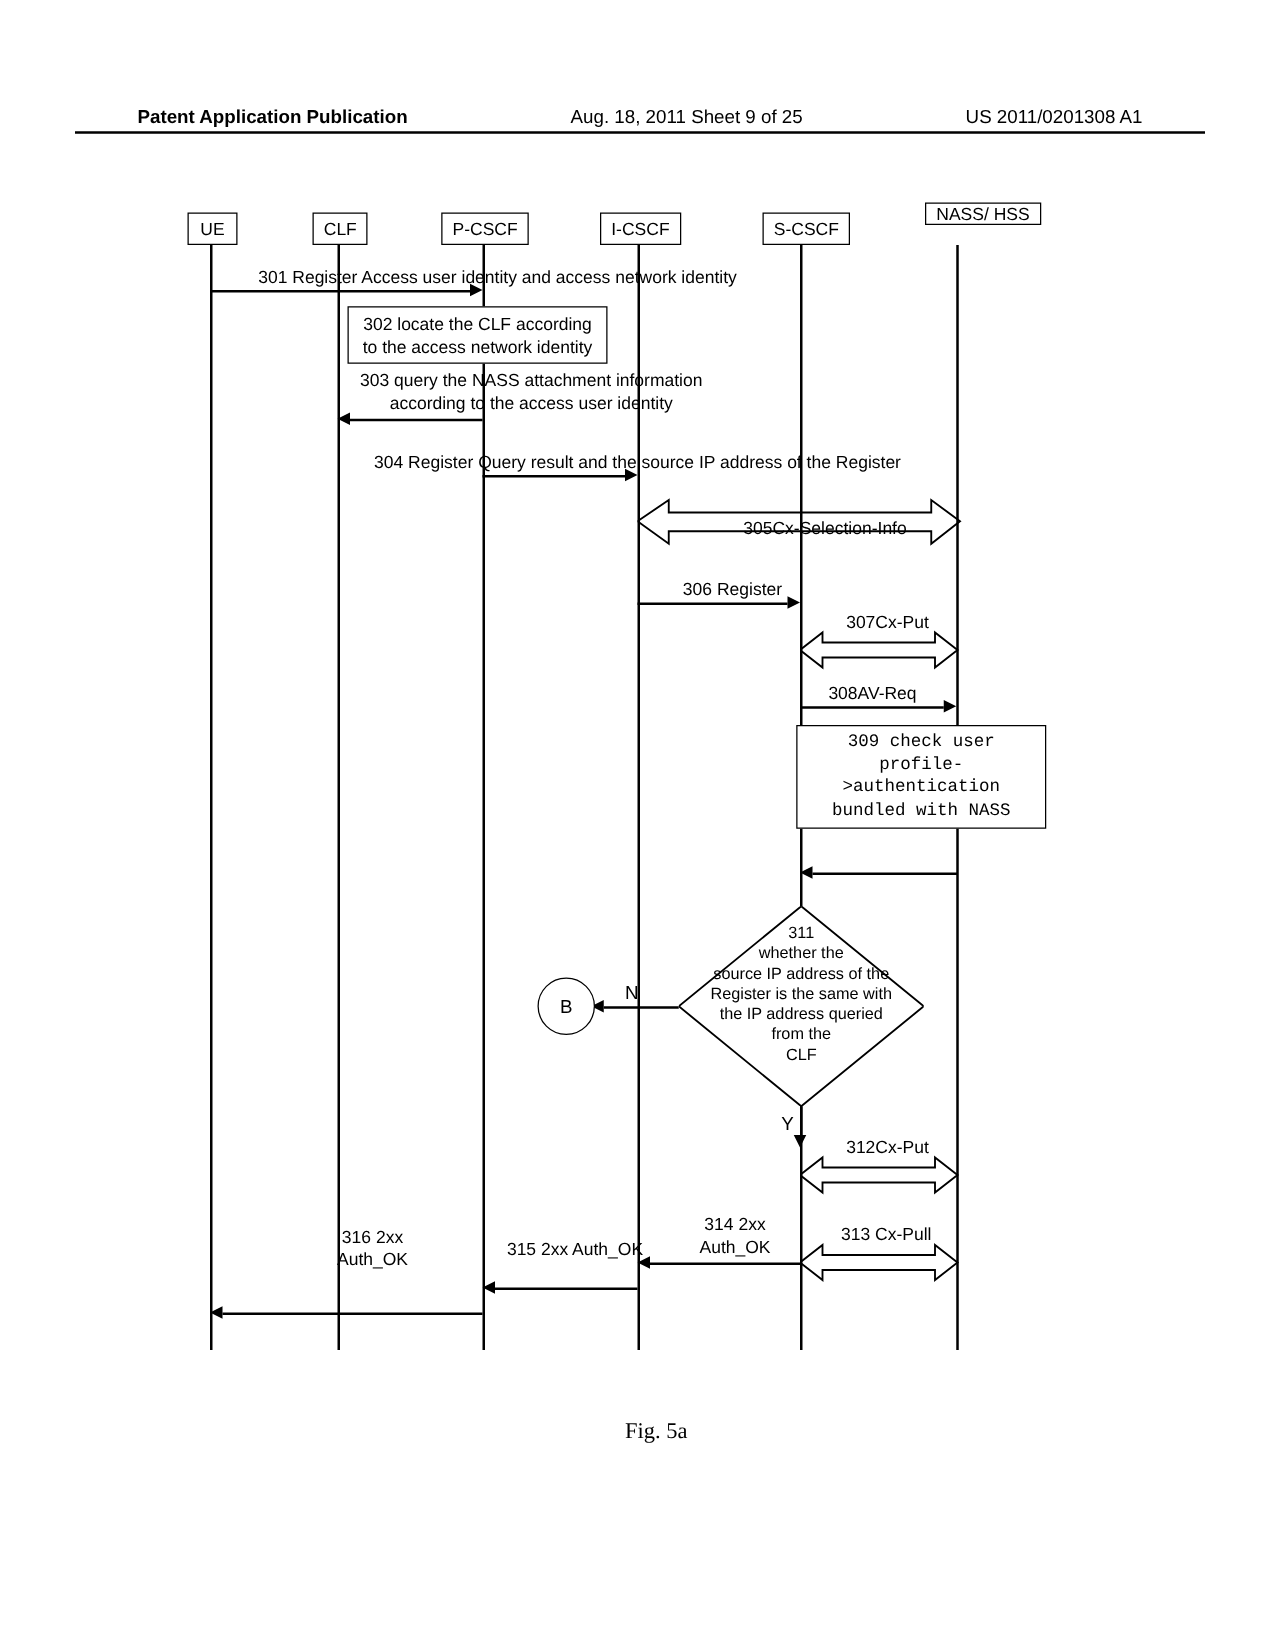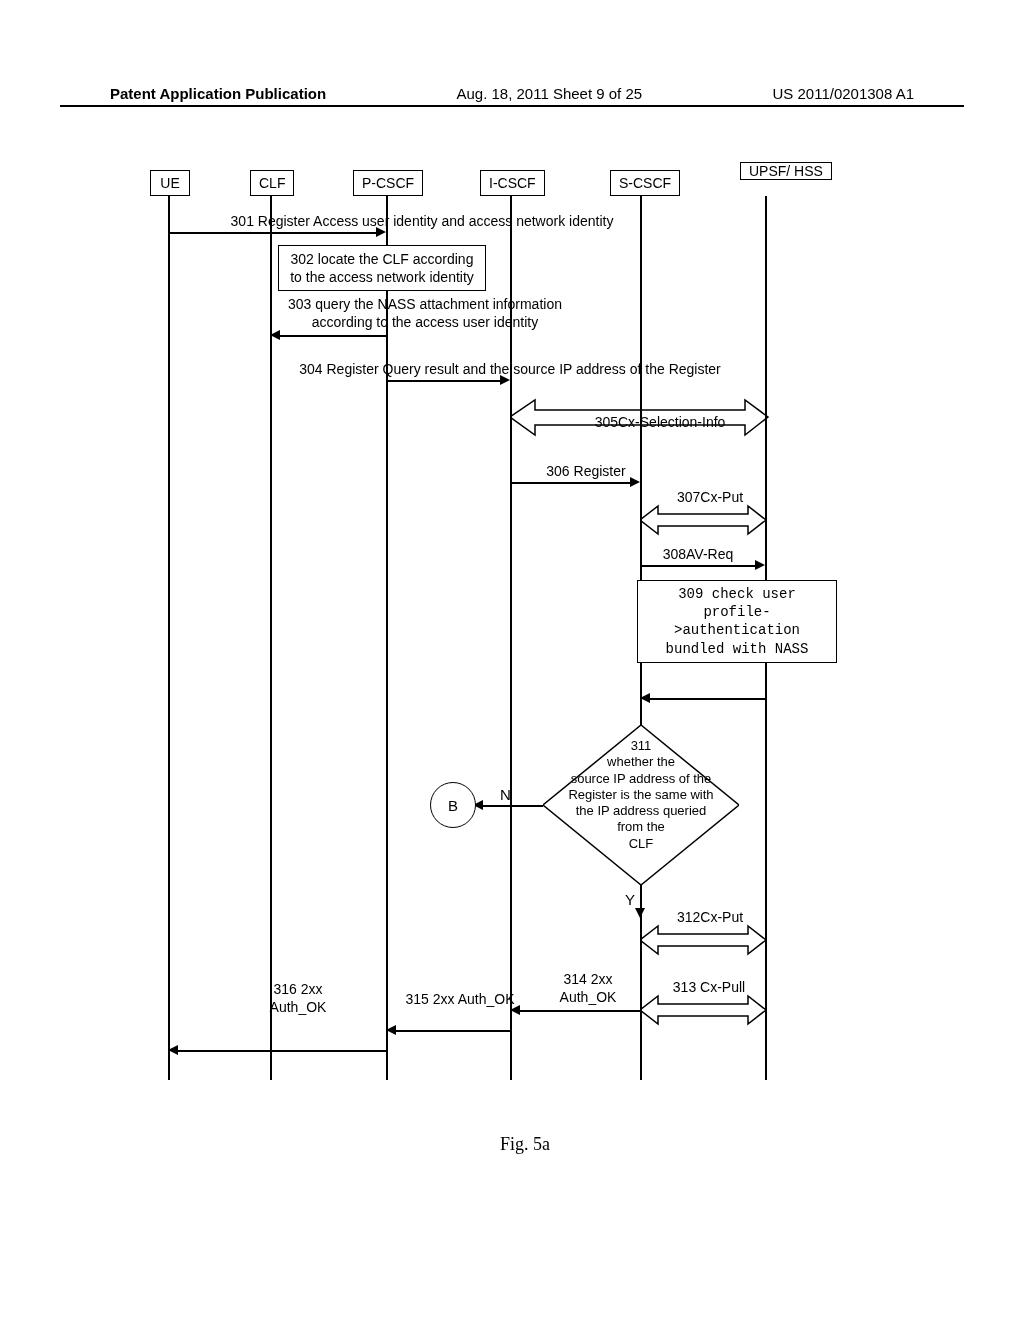--- a/index.html
+++ b/index.html
@@ -129,31 +129,31 @@
 </div>
 <div class="header-divider"></div>
 
 <div class="diagram">
 
   <div class="actor-box" style="left:0px;">UE</div>
   <div class="actor-box" style="left:100px;">CLF</div>
   <div class="actor-box" style="left:203px;">P-CSCF</div>
   <div class="actor-box" style="left:330px;">I-CSCF</div>
   <div class="actor-box" style="left:460px;">S-CSCF</div>
-  <div class="actor-box" style="left:590px;top:-8px;padding-top:0;padding-bottom:0;">UPSF/
+  <div class="actor-box" style="left:590px;top:-8px;padding-top:0;padding-bottom:0;">NASS/
 HSS</div>
 
   <div class="lifeline" style="left:18px;height:884px;"></div>
   <div class="lifeline" style="left:120px;height:884px;"></div>
   <div class="lifeline" style="left:236px;height:884px;"></div>
   <div class="lifeline" style="left:360px;height:884px;"></div>
   <div class="lifeline" style="left:490px;height:884px;"></div>
   <div class="lifeline" style="left:615px;height:884px;"></div>
 
-  <div class="msg-text" style="left:18px;top:42px;width:460px;margin-left:24px;">301 Register Access user identity and access network identity</div>
+  <div class="msg-text" style="left:18px;top:42px;width:460px;">301 Register Access user identity and access network identity</div>
   <div class="arrow-line" style="left:18px;top:62px;width:208px;"></div>
   <div class="arrow-head-r" style="left:226px;top:57px;"></div>
 
   <div class="process-box" style="left:128px;top:75px;width:208px;">302 locate the CLF according
 to the access network identity</div>
 
   <div class="msg-text" style="left:120px;top:125px;width:310px;">303 query the NASS attachment information
 according to the access user identity</div>
   <div class="arrow-line" style="left:130px;top:165px;width:106px;"></div>
   <div class="arrow-head-l" style="left:120px;top:160px;"></div>

